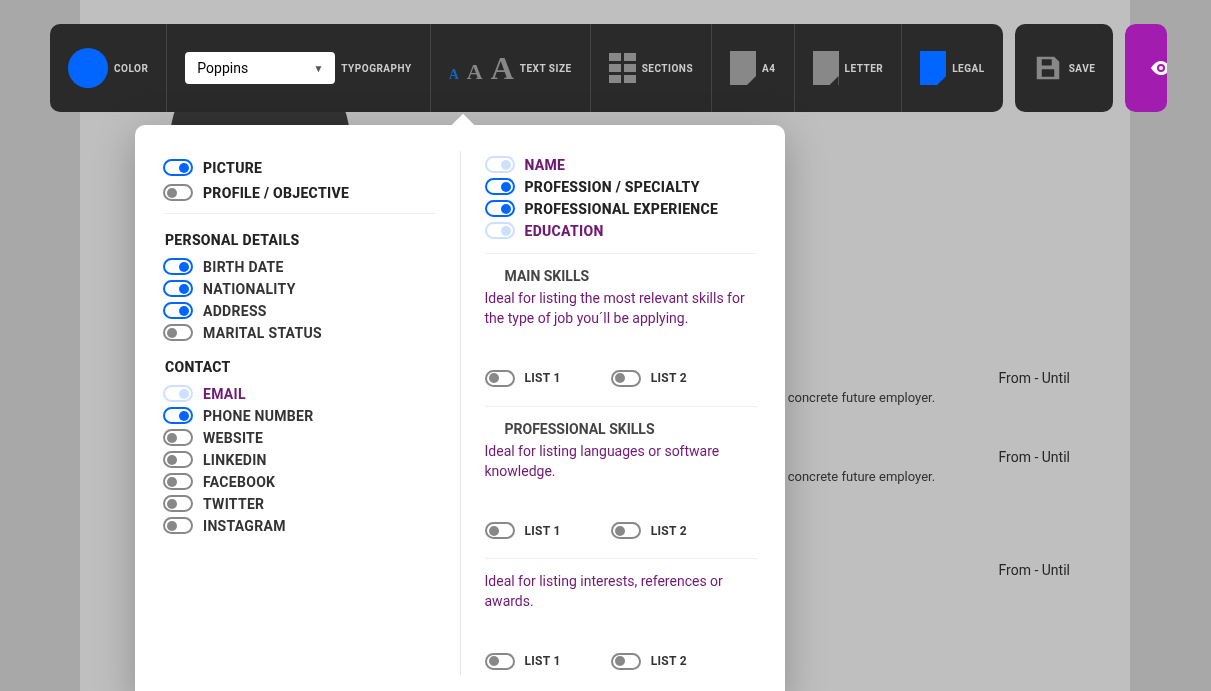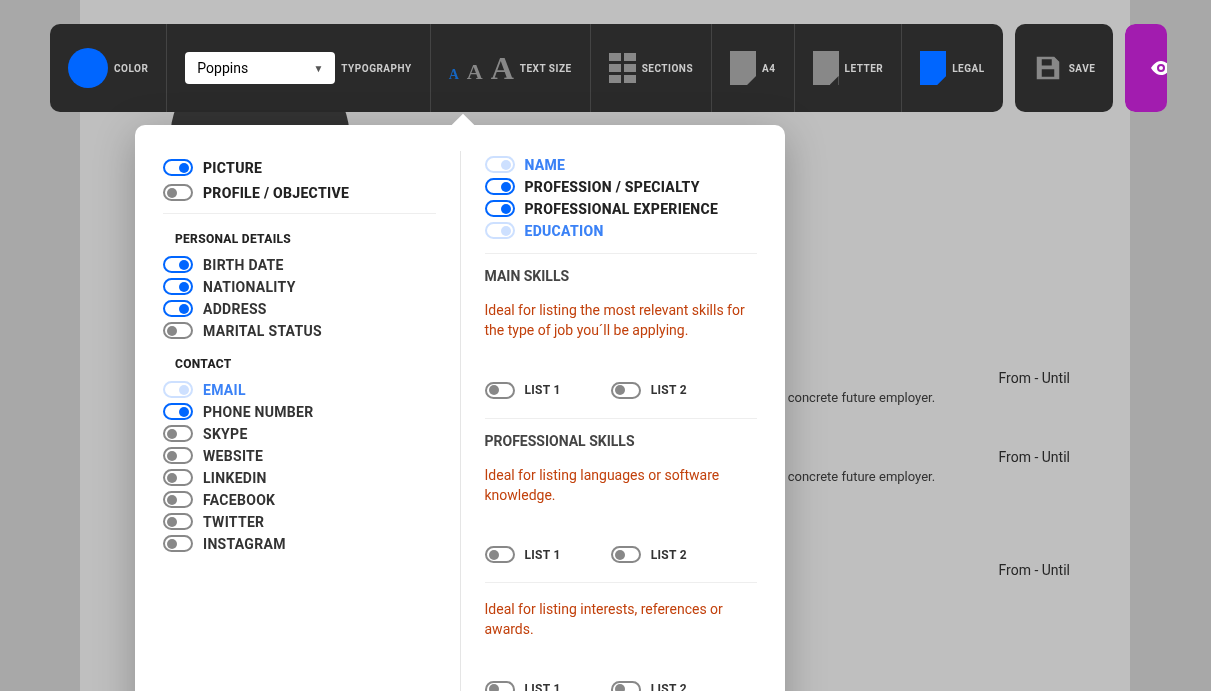--- a/index.html
+++ b/index.html
@@ -220,21 +220,21 @@
     align-items: center;
     gap: 10px;
     margin: 5px 0;
   }
   .popover-col.left > .toggle-row:first-child,
   .popover-col.left > .toggle-row:nth-child(2) {
     margin: 8px 0;
   }
   .toggle-row.big .t-label { font-size: 14px; font-weight: 800; letter-spacing: 0.3px; color: #222; }
   .toggle-row .t-label { font-size: 14px; font-weight: 700; letter-spacing: 0.3px; color: #333; }
-  .toggle-row.disabled .t-label { color: #3b82f6; }
+  .toggle-row.disabled .t-label { color: #701a75; }
   .toggle {
     width: 30px;
     height: 17px;
     border-radius: 10px;
     border: 2px solid #888;
     position: relative;
     flex-shrink: 0;
     cursor: pointer;
   }
   .toggle .knob {
@@ -246,37 +246,38 @@
     border-radius: 50%;
     background: #888;
     transition: left 0.15s;
   }
   .toggle.on { border-color: #0066ff; }
   .toggle.on .knob { background: #0066ff; left: 14px; }
   .toggle.disabled { border-color: #cde0ff; cursor: default; }
   .toggle.disabled .knob { background: #cde0ff; }
 
   .pop-heading {
-    font-size: 12px;
+    font-size: 14px;
     font-weight: 800;
     color: #222;
     letter-spacing: 0.3px;
-    margin: 18px 12px 10px;
+    margin: 18px 2px 10px;
   }
   .pop-subheading {
     font-size: 14px;
     font-weight: 700;
     color: #444;
     margin-top: 14px;
+    margin-left: 20px;
   }
   .pop-desc {
     font-size: 14px;
-    color: #c2410c;
+    color: #701a75;
     line-height: 1.45;
-    margin: 16px 0 10px;
+    margin: 4px 0 10px;
   }
   .pop-hr { border: none; border-top: 1px solid #eee; margin: 14px 0 12px; }
   .list-toggles { display: flex; gap: 50px; margin-top: 36px; }
   .list-toggles .toggle-row .t-label { font-size: 12px; font-weight: 700; }
   .col-hr-left { border: none; border-top: 1px solid #eee; margin: 12px 0 6px; }
 </style>
 </head>
 <body>
 
 <div class="resume-bg">
@@ -443,26 +444,20 @@
         <div class="toggle-row">
           <div class="toggle on">
             <div class="knob"></div>
           </div>
           <div class="t-label">PHONE NUMBER</div>
         </div>
         <div class="toggle-row">
           <div class="toggle">
             <div class="knob"></div>
           </div>
-          <div class="t-label">SKYPE</div>
-        </div>
-        <div class="toggle-row">
-          <div class="toggle">
-            <div class="knob"></div>
-          </div>
           <div class="t-label">WEBSITE</div>
         </div>
         <div class="toggle-row">
           <div class="toggle">
             <div class="knob"></div>
           </div>
           <div class="t-label">LINKEDIN</div>
         </div>
         <div class="toggle-row">
           <div class="toggle">

